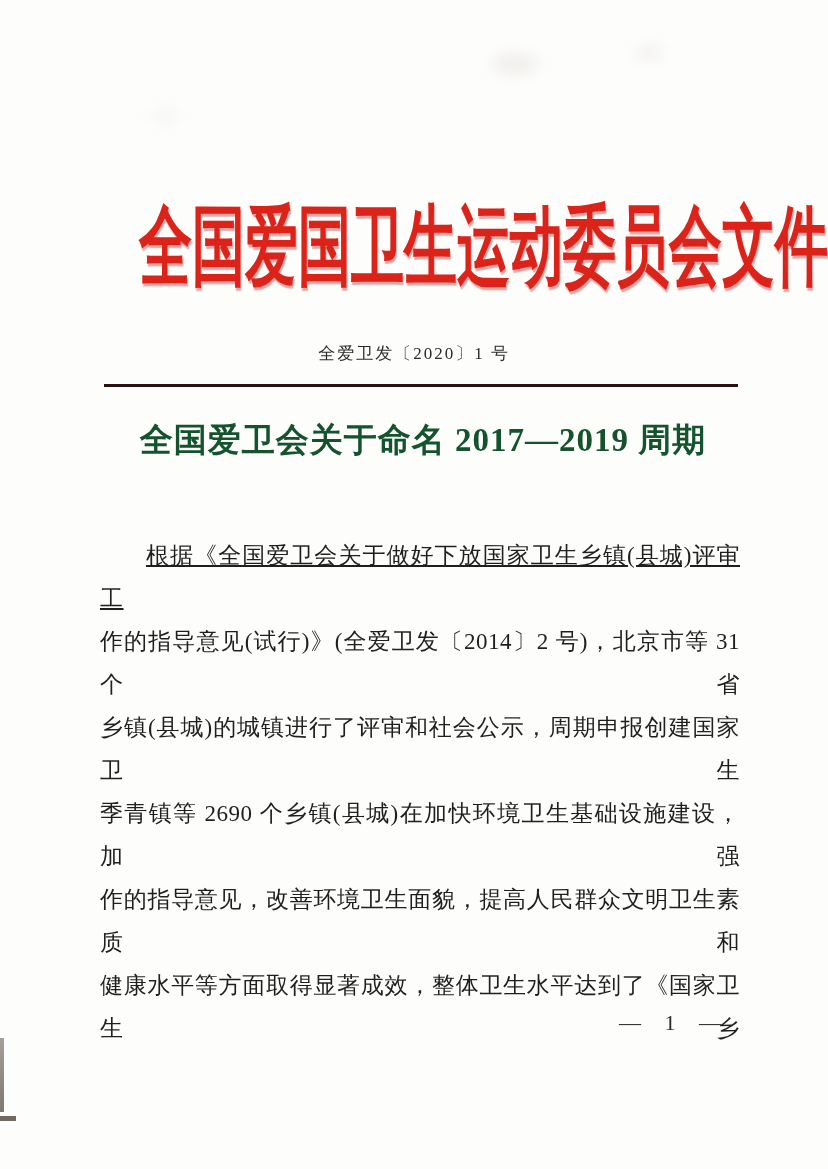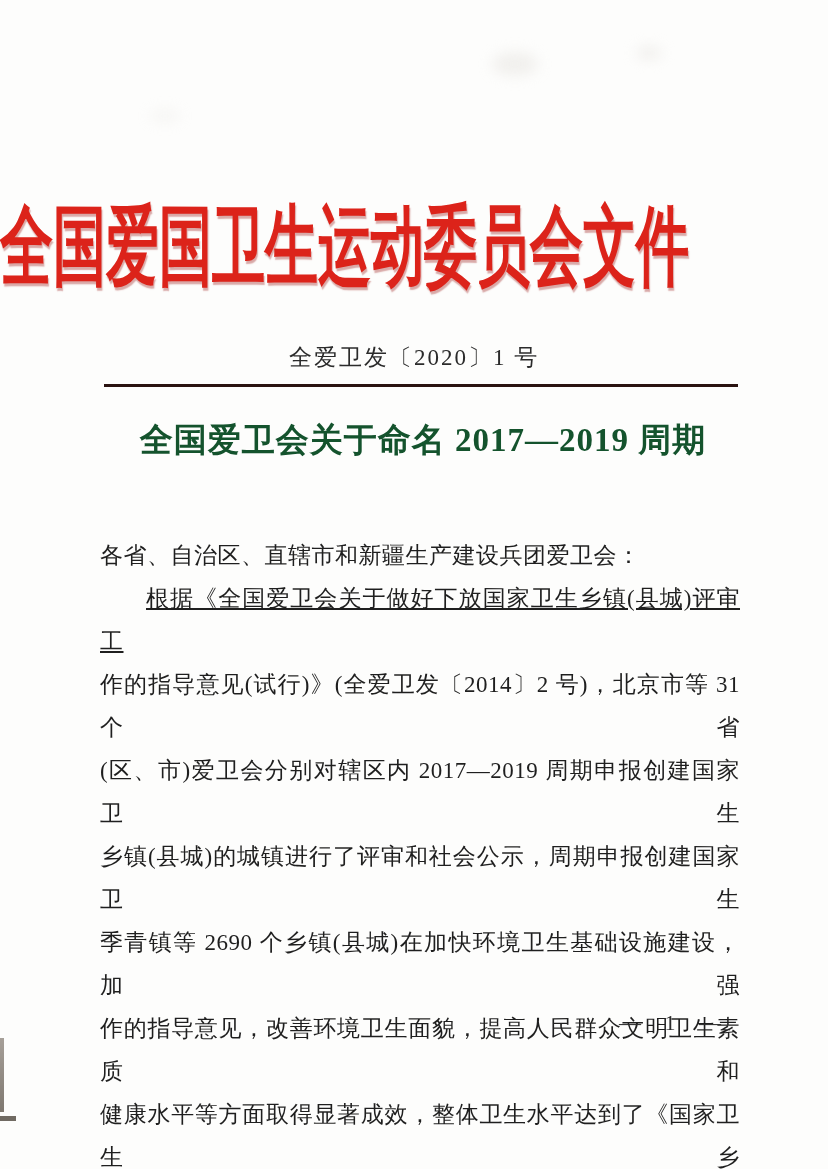--- a/index.html
+++ b/index.html
@@ -19,38 +19,38 @@
     position: absolute; border-radius: 50%;
     background: #e7e5e1; filter: blur(7px); opacity: .55;
   }
   .smudge.s1 { left: 492px; top: 52px; width: 46px; height: 24px; }
   .smudge.s2 { left: 636px; top: 46px; width: 26px; height: 14px; }
   .smudge.s3 { left: 150px; top: 110px; width: 30px; height: 12px; opacity: .35; }
 
   
   .banner-wrap {
     position: absolute; top: 195px; left: 0; width: 100%; height: 105px;
-    display: flex; align-items: center; justify-content: flex-start;
+    display: flex; align-items: center; justify-content: flex-end;
   }
   .banner-text {
     display: inline-block;
     font-size: 53px;
     font-weight: 900;
     letter-spacing: 0px;
     white-space: nowrap;
     color: var(--banner-red, #dc231a);
     transform: scaleY(1.65);
     text-shadow: 1px 2px 1px rgba(150, 12, 8, 0.35);
   }
 
   
   .doc-number {
     position: absolute; top: 342px; left: 0; width: 100%;
     text-align: center;
-    font-size: 23px; color: #2b2b2b;
+    font-size: 17px; color: #2b2b2b;
     letter-spacing: 2px;
   }
 
   
   .divider {
     position: absolute; top: 384px; left: 104px;
     width: 634px; height: 3px;
     background: var(--divider-color, #2a1210);
   }
 
@@ -113,24 +113,22 @@
 
   <div class="doc-number">全爱卫发〔2020〕1 号</div>
 
   <div class="divider"></div>
 
   <h1 class="doc-title">
     <span class="title-line">全国爱卫会关于命名 2017—2019 周期</span>
   </h1>
 
   <div class="doc-body" id="body-lines">
-      <div class="line">各省、自治区、直辖市和新疆生产建设兵团爱卫会：</div>
       <div class="line indent fill">根据《全国爱卫会关于做好下放国家卫生乡镇(县城)评审工</div>
       <div class="line fill">作的指导意见(试行)》(全爱卫发〔2014〕2 号)，北京市等 31 个省</div>
-      <div class="line fill">(区、市)爱卫会分别对辖区内 2017—2019 周期申报创建国家卫生</div>
       <div class="line fill">乡镇(县城)的城镇进行了评审和社会公示，周期申报创建国家卫生</div>
       <div class="line fill">季青镇等 2690 个乡镇(县城)在加快环境卫生基础设施建设，加强</div>
       <div class="line fill">作的指导意见，改善环境卫生面貌，提高人民群众文明卫生素质和</div>
       <div class="line fill">健康水平等方面取得显著成效，整体卫生水平达到了《国家卫生乡</div>
     </div>
 
   <div class="page-number">— 1 —</div>
 
   <div class="artifact-edge"></div>
   <div class="artifact-tick"></div>

